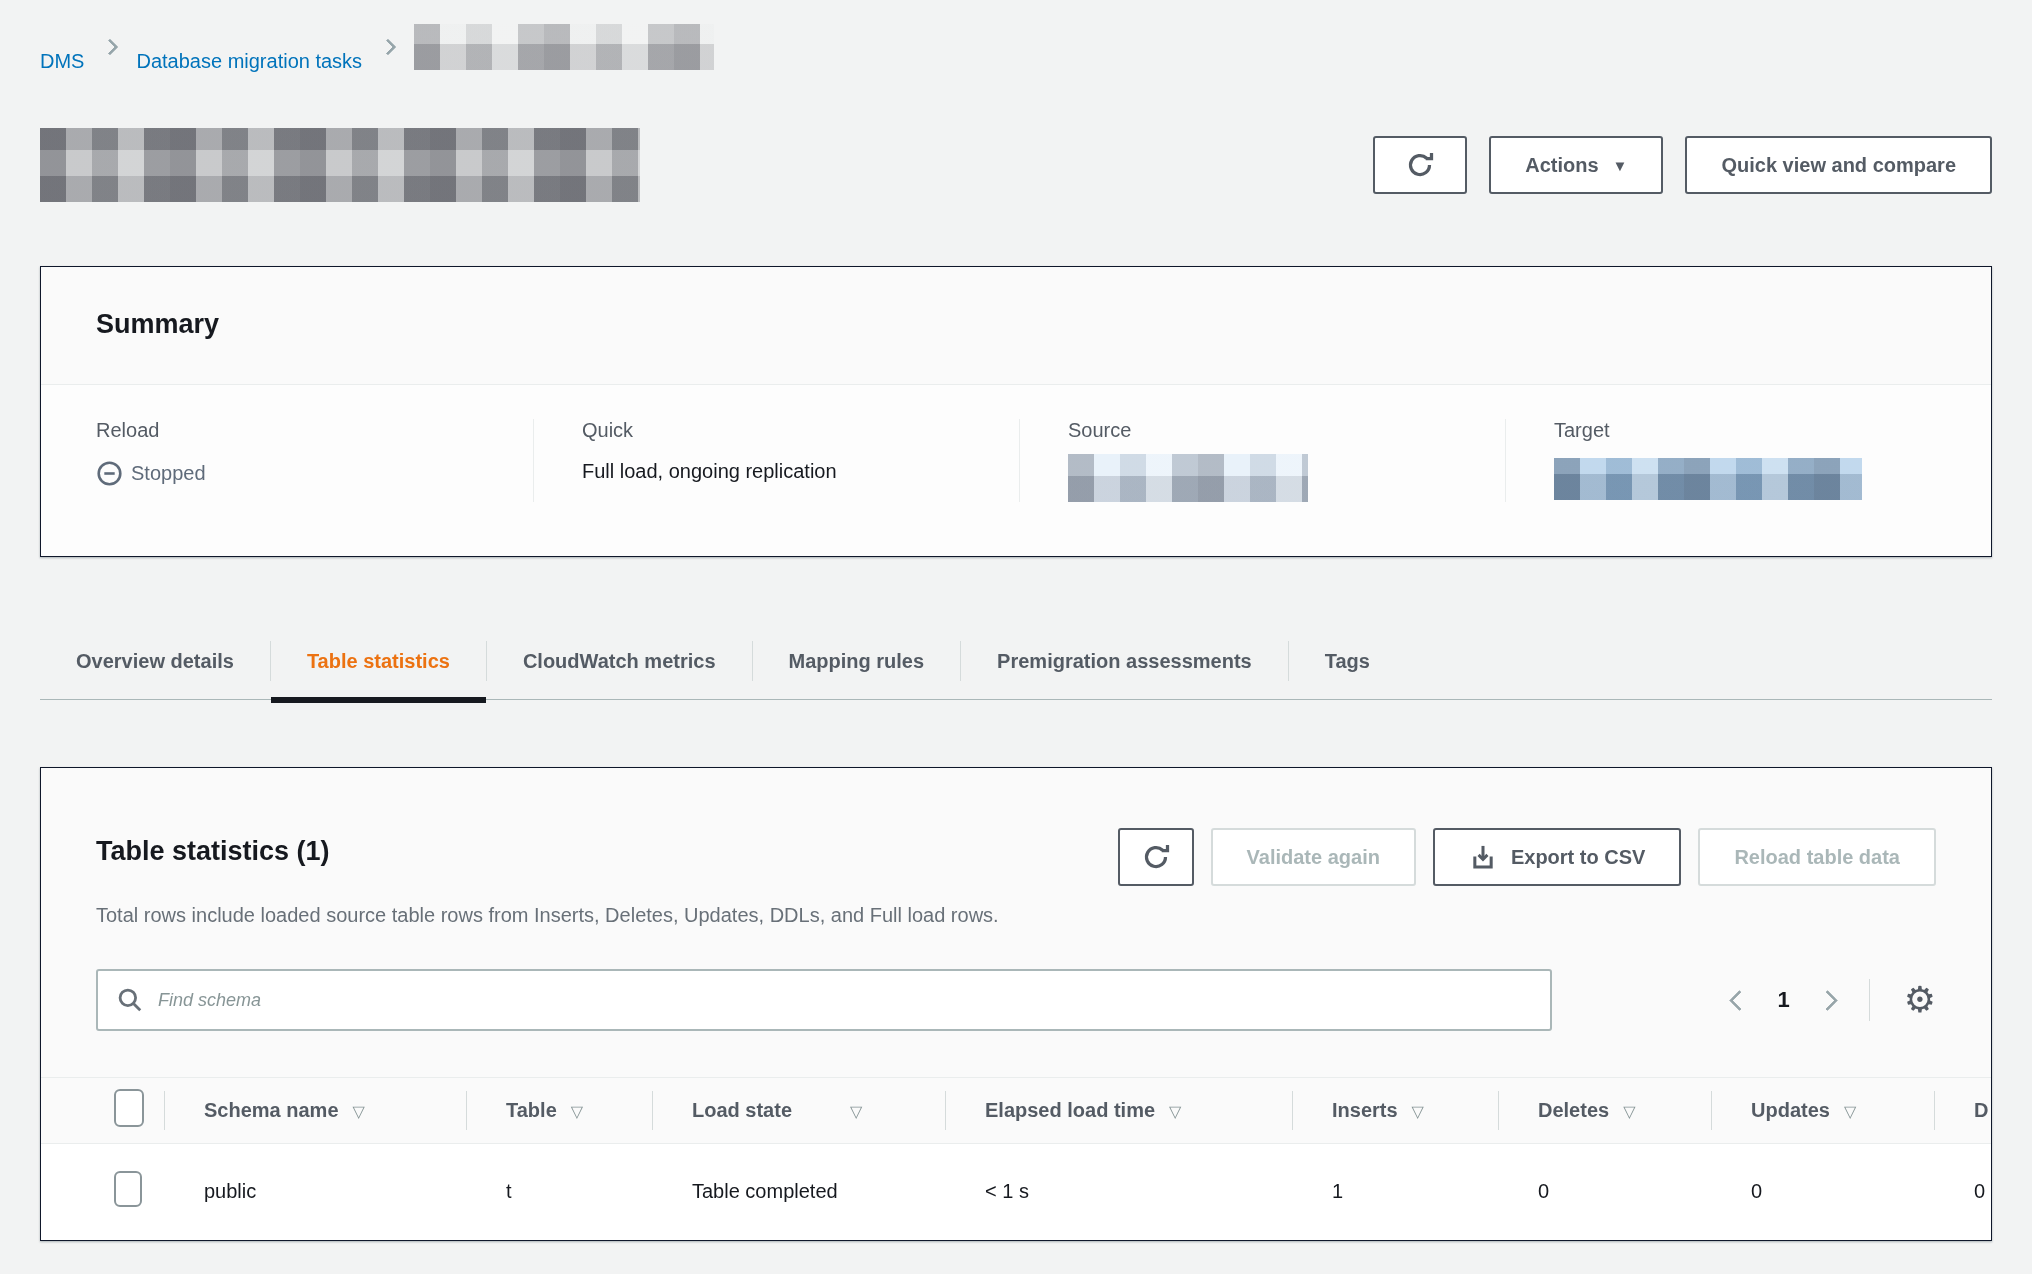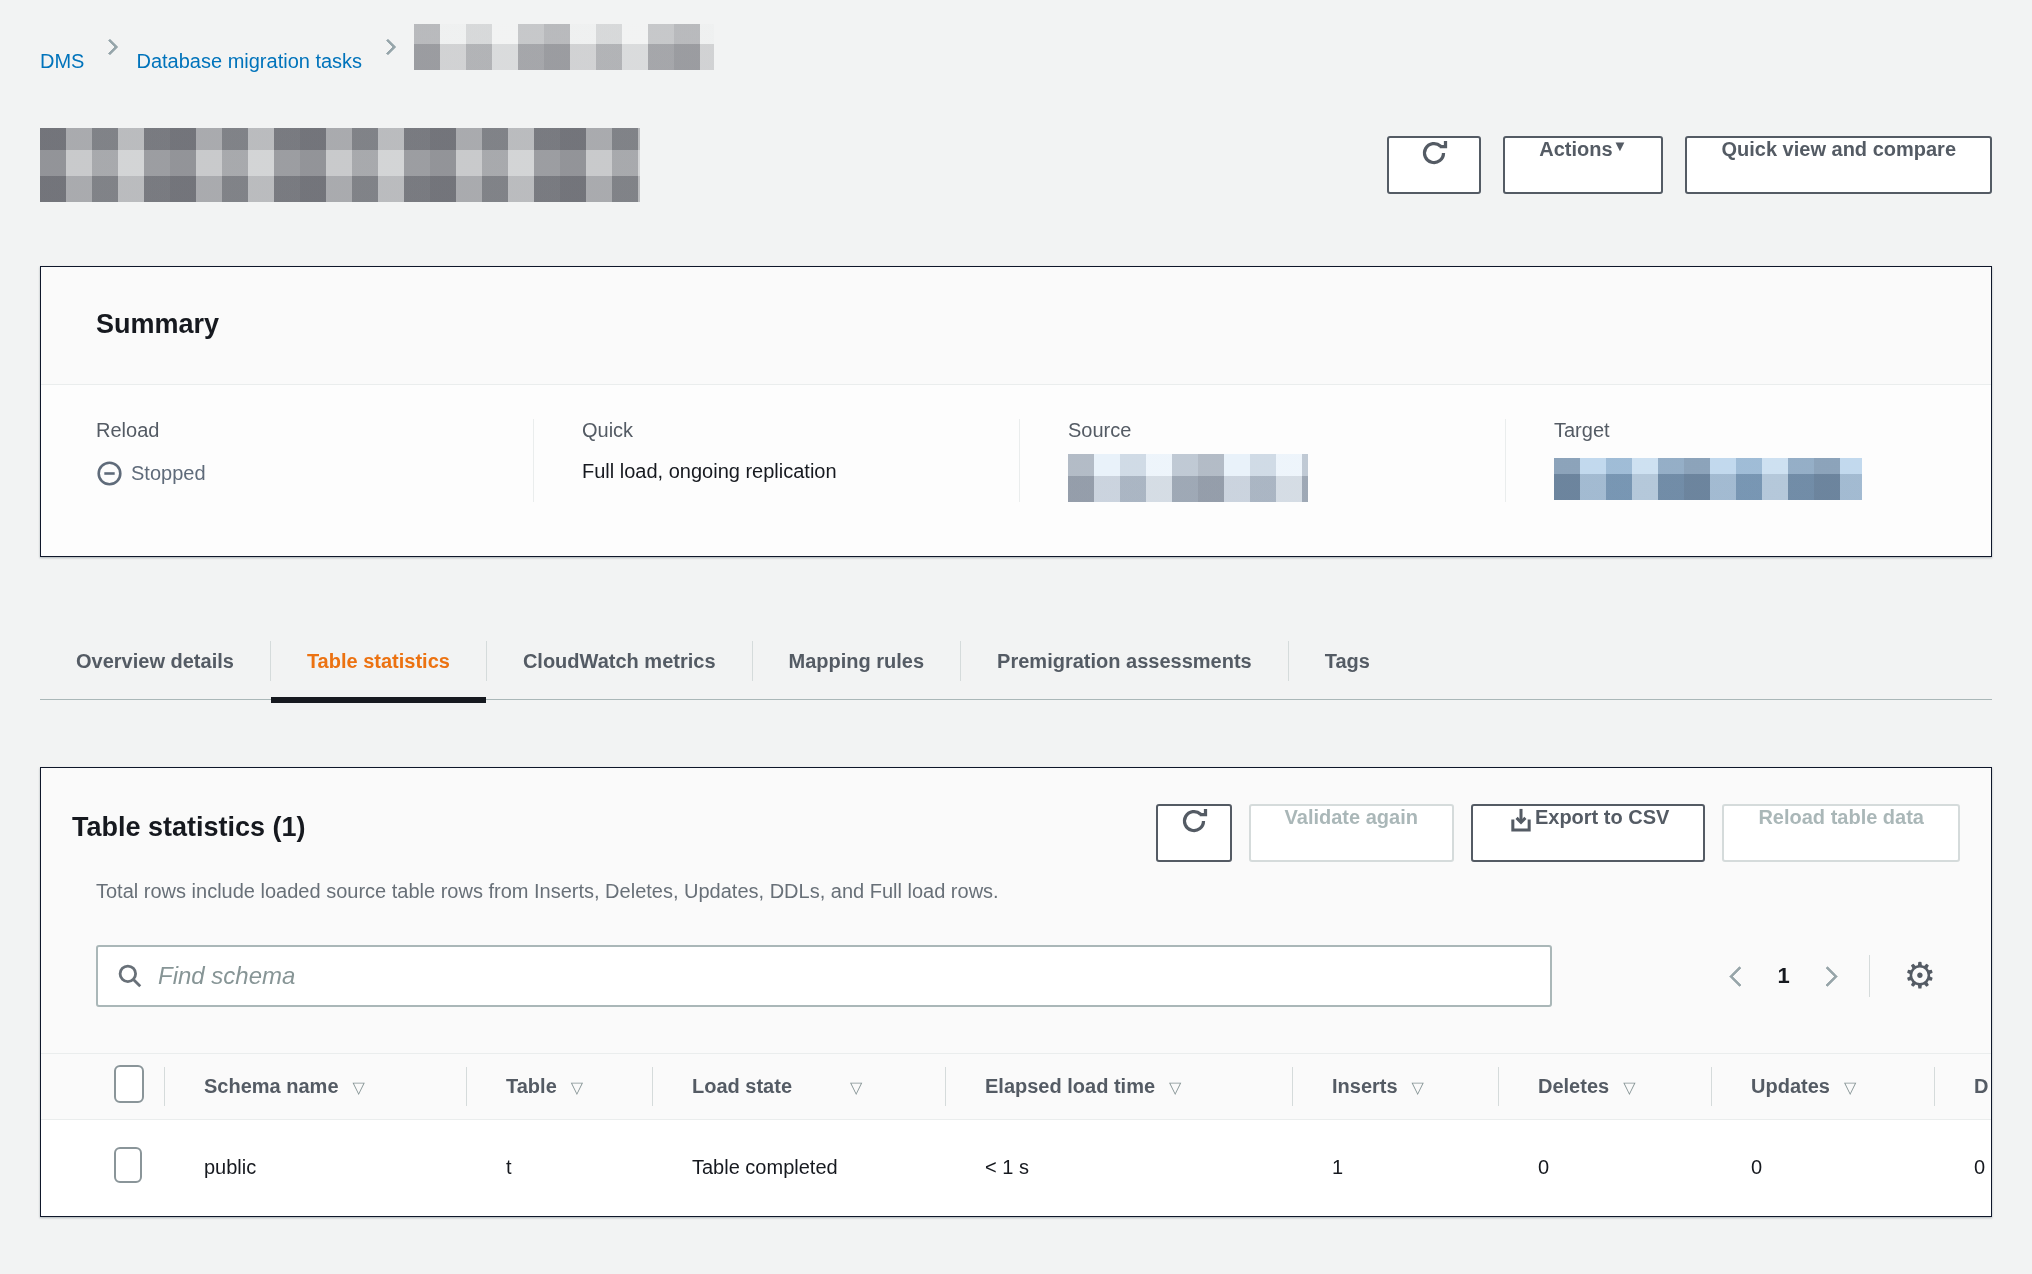--- a/index.html
+++ b/index.html
@@ -23,21 +23,21 @@
   .redact-dark  { background-color:#9b9ea1; }
   .redact-blue-light { background-color:#d7e7f6; }
   .redact-blue { background-color:#8fbadf; }
 
   
   .title-row { margin-top:64px; display:flex; justify-content:space-between; align-items:center; }
   .title-redact { width:600px; height:74px; }
   .actions-group { display:flex; gap:22px; }
 
   
-  .btn { display:inline-flex; justify-content:center; 
+  .btn { display:inline-flex; align-items:center; justify-content:center; gap:14px;
          height:58px; padding:0 34px; background:#fff; border:2px solid #545b64; border-radius:3px;
          color:#545b64; font-size:20px; font-weight:700; font-family:inherit; cursor:pointer; white-space:nowrap; }
   .btn-icon { width:94px; padding:0; }
   .btn[disabled] { border-color:#d5dbdb; color:#aab7b8; cursor:default; background:#fff; }
   .caret { font-size:15px; line-height:1; }
 
   
   .card { background:#fff; border:1px solid #0f172a; box-shadow:0 1px 2px 0 rgba(0,28,36,.3); }
   .card-header { background:#fafafa; padding:42px 55px 44px 55px; border-bottom:1px solid #eaeded; }
   .card-header h2 { font-size:27px; font-weight:700; color:#16191f; }
@@ -54,30 +54,30 @@
 
   
   .tabs { margin-top:66px; display:flex; align-items:stretch; height:77px; border-bottom:1px solid #aab7b8; }
   .tab { display:flex; align-items:center; padding:0 36px; font-size:20px; font-weight:700; color:#545b64; cursor:pointer; position:relative; }
   .tab.active { color:#ec7211; }
   .tab.active::after { content:''; position:absolute; left:0; right:0; bottom:-4px; height:6px; background:#16191f; }
   .tabsep { width:1px; background:#d5dbdb; align-self:center; height:40px; }
 
   
   .table-card { margin-top:67px; background:#fafafa; padding-top:36px; }
-  .panel-head { padding:0 31px; display:flex; justify-content:space-between; align-items:flex-start; }
+  .panel-head { padding:0 55px; display:flex; justify-content:space-between; align-items:flex-start;margin-top:24px; }
   .panel-title { font-size:27px; font-weight:700; padding-top:8px; }
   .panel-buttons { display:flex; gap:17px; }
   .panel-buttons .btn-icon { width:76px; }
   .panel-desc { padding:18px 55px 0 55px; color:#687078; font-size:20px; }
 
   .filter-row { padding:42px 55px 0 55px; display:flex; align-items:center; }
   .search-box { width:1456px; height:62px; background:#fff; border:2px solid #aab7b8; border-radius:3px;
                 display:flex; align-items:center; padding:0 18px; gap:14px; }
-  .search-box input { border:none; outline:none; flex:1; font-size:24px; font-family:inherit; color:#16191f; background:transparent; }
+  .search-box input { border:none; outline:none; flex:1; font-size:18px; font-family:inherit; color:#16191f; background:transparent; }
   .search-box input::placeholder { color:#879596; font-style:italic; }
   .pager { margin-left:auto; display:flex; align-items:center; gap:30px; }
   .page-chev { width:15px; height:15px; border-top:3.5px solid #97a5a9; border-right:3.5px solid #97a5a9; border-radius:1px; cursor:default; }
   .page-chev.left { transform:rotate(-135deg); }
   .page-chev.right { transform:rotate(45deg); }
   .page-num { font-size:22px; font-weight:700; color:#16191f; }
   .pager-sep { width:1px; height:42px; background:#d5dbdb; margin:0 4px; }
   .gear { font-size:36px; color:#545b64; line-height:1; cursor:pointer; }
 
   

